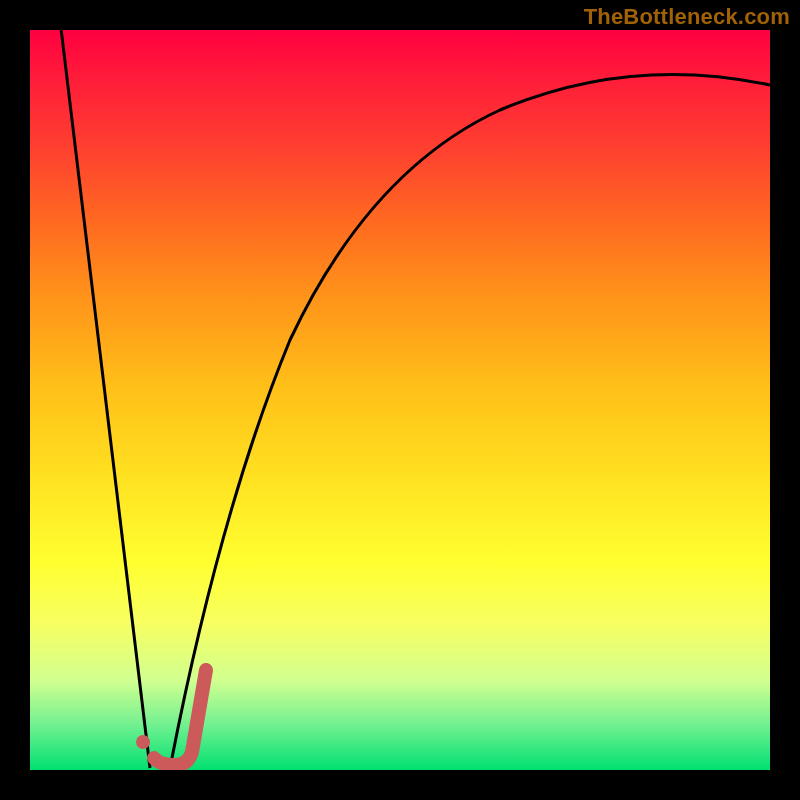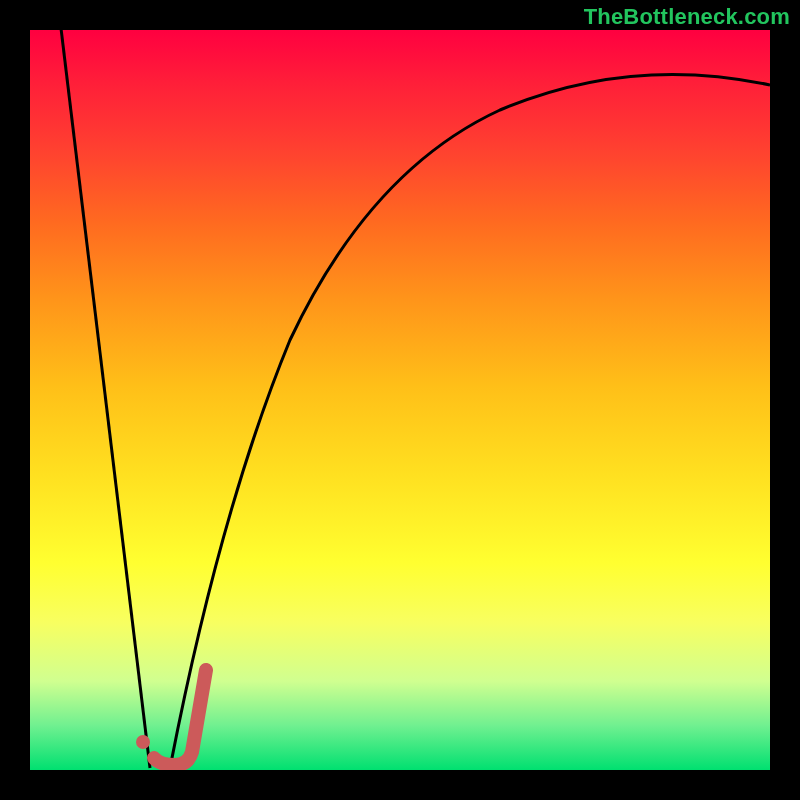--- a/index.html
+++ b/index.html
@@ -14,21 +14,21 @@
       #ff6a20 26%,
       #ff931a 36%,
       #ffbf18 48%,
       #ffe020 60%,
       #ffff30 72%,
       #f8ff60 80%,
       #d0ff90 88%,
       #70f090 94%,
       #00e070 100%)}
   svg.curve{position:absolute;inset:0}
-  .brand{position:absolute;top:4px;right:10px;color:#22c55e;
+  .brand{position:absolute;top:4px;right:10px;color:#a16207;
     font-size:22px;font-weight:600;letter-spacing:.2px}
 </style>
 </head>
 <body>
 
 <div class="frame">
   <div class="brand">TheBottleneck.com</div>
 
   <div class="plot">
     <div class="grad"></div>

